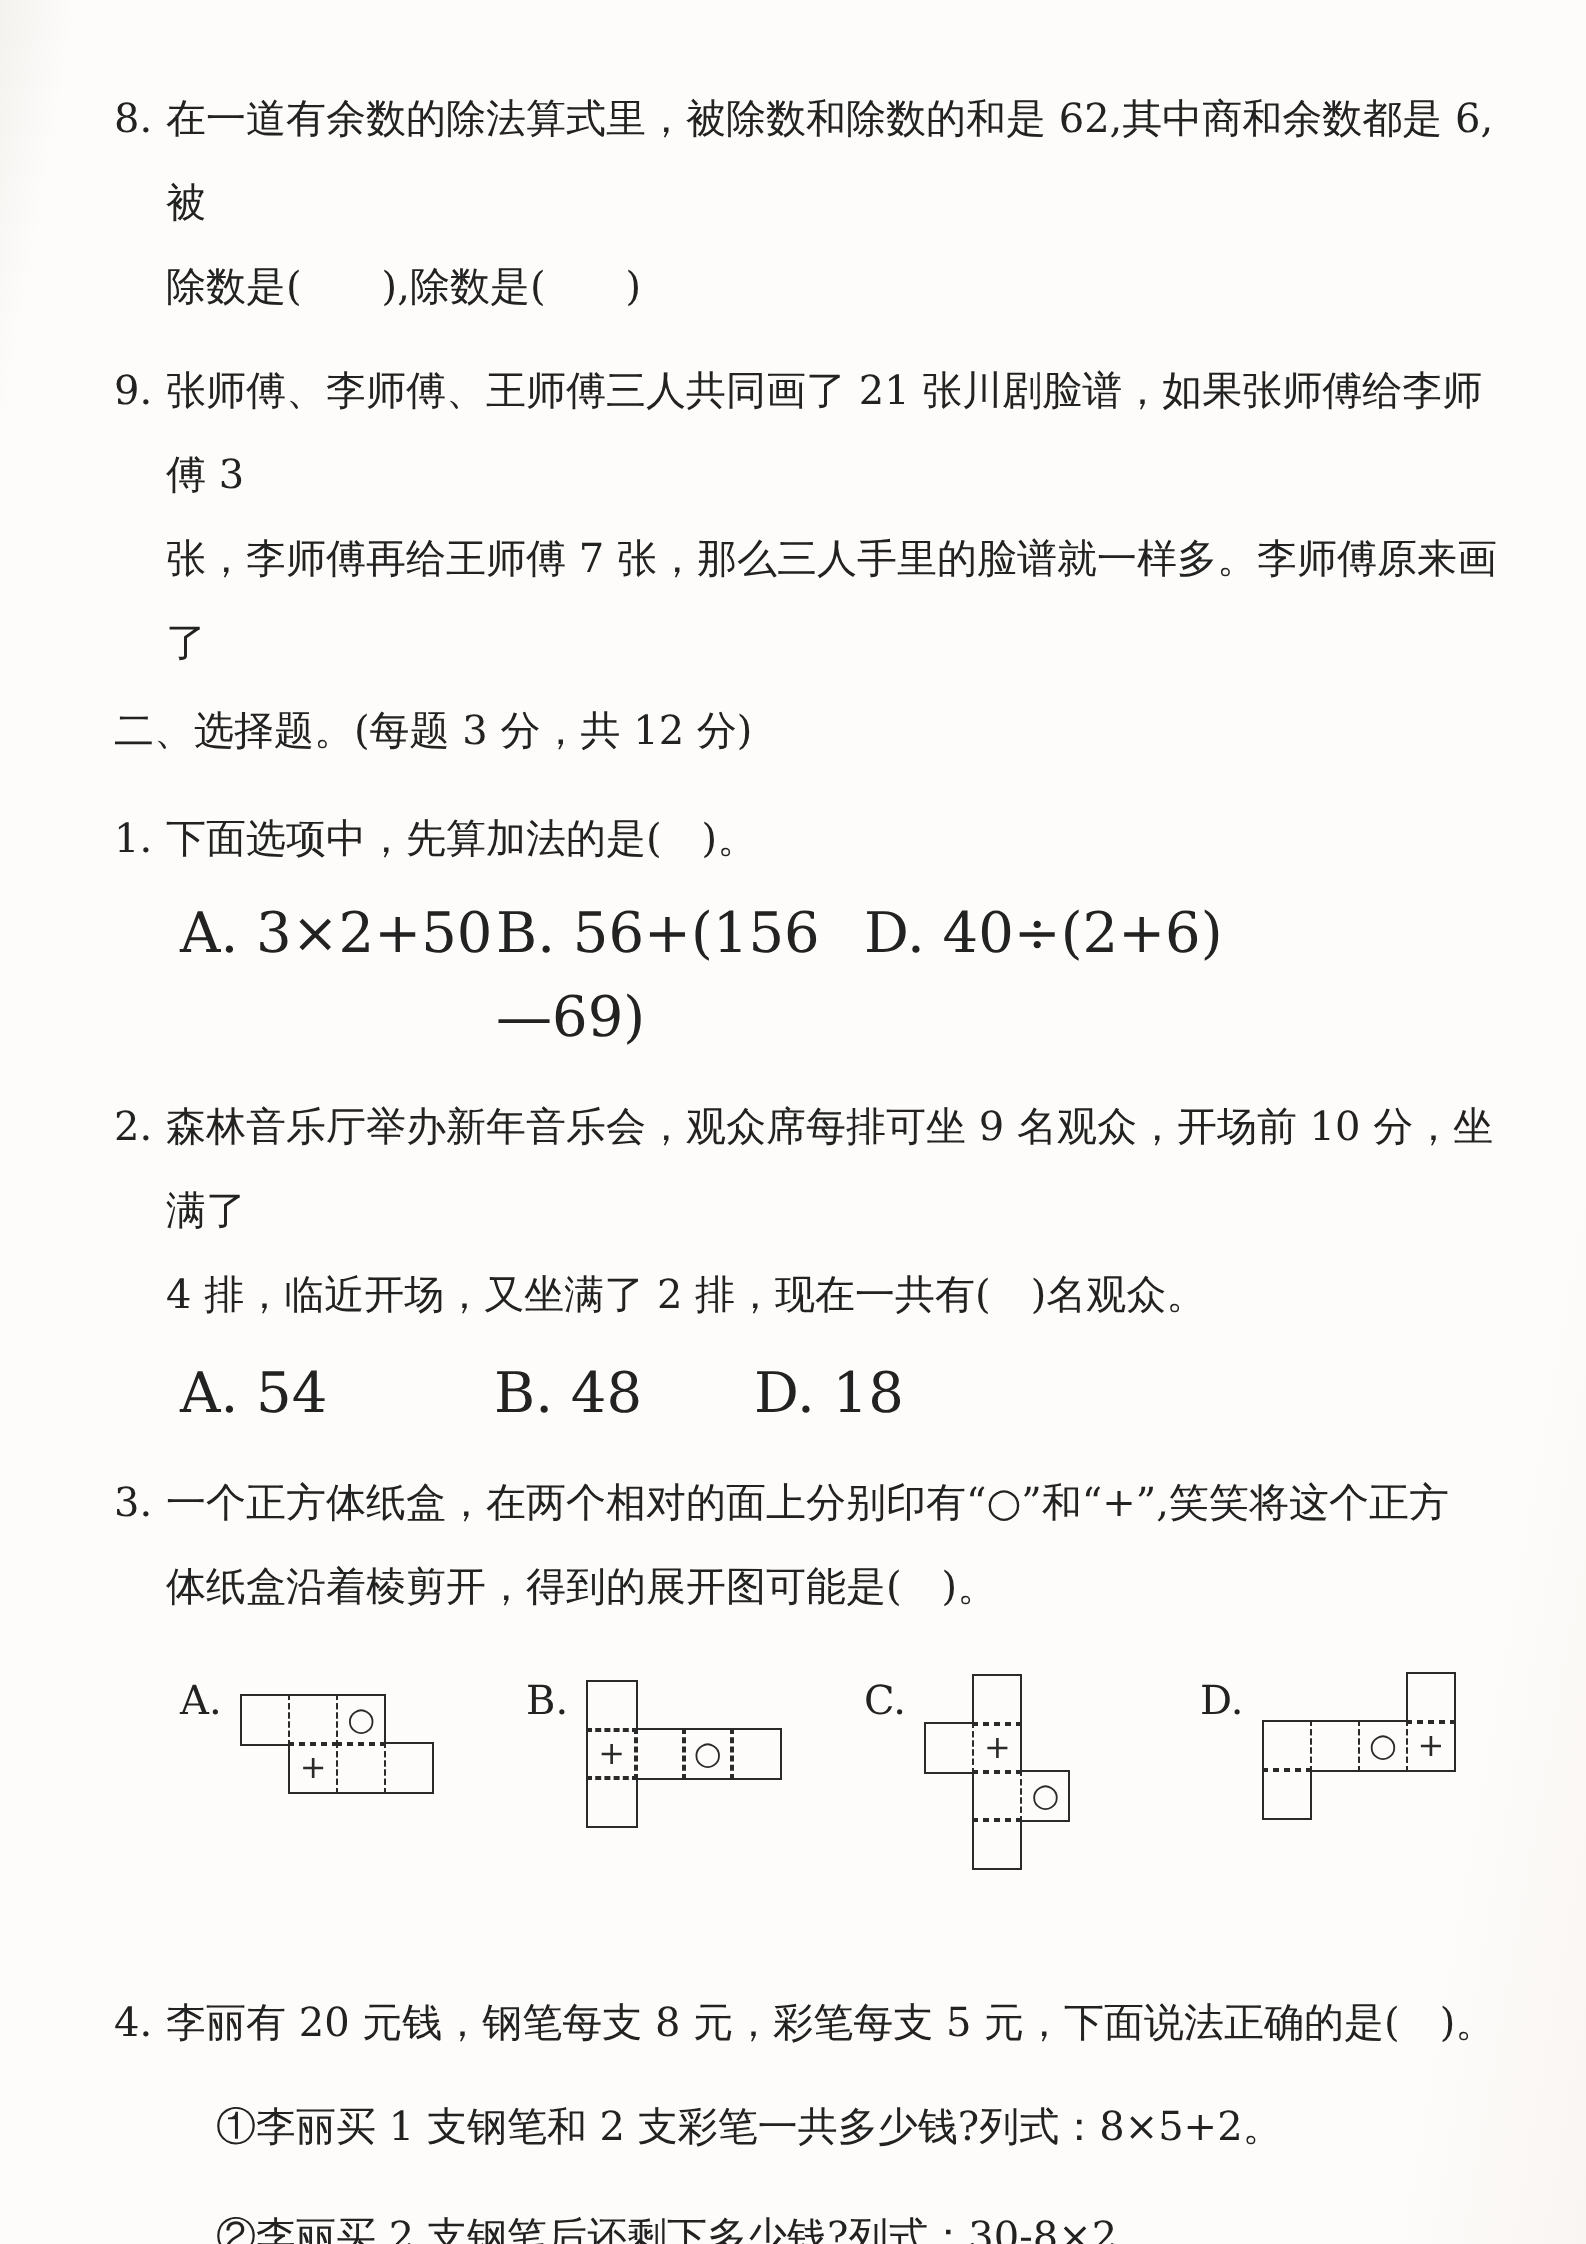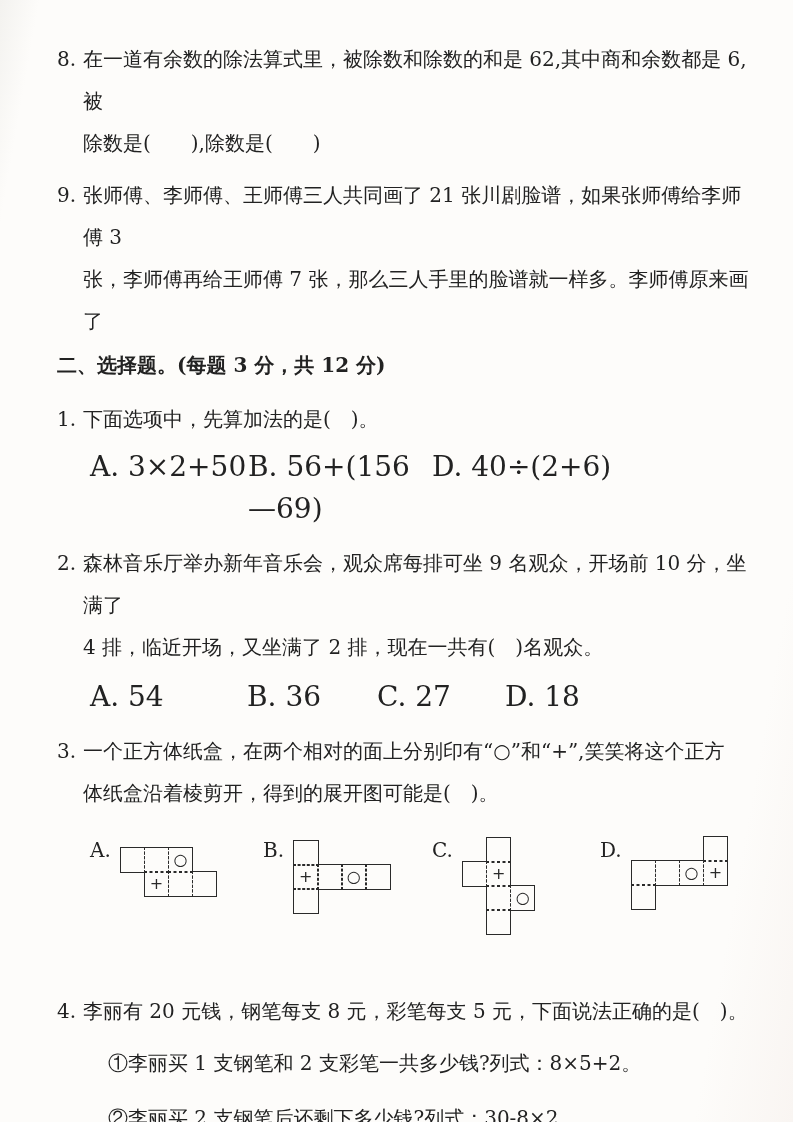--- a/index.html
+++ b/index.html
@@ -12,21 +12,21 @@
   .page{
     position:relative;
     width:793px;height:1122px;
     box-sizing:border-box;
     padding:38px 38px 0 57px;
     background:linear-gradient(100deg,#f3f2ef 0%,#fdfcfa 4%,#fdfcfa 90%,#f9f5f2 100%);
   }
   .question{position:relative;padding-left:26px;font-size:20px;line-height:42px}
   .q-num{position:absolute;left:0;top:0}
   .q-line{white-space:pre-wrap}
-  .section-title{font-size:20px;line-height:42px;font-weight:bold;margin-top:2px}
+  .section-title{font-size:20px;line-height:42px;font-weight:normal;margin-top:2px}
   .options-row{display:flex;font-size:28px;line-height:42px;margin-left:33px}
   .q1-options .opt-a{width:158px}
   .q1-options .opt-b{width:184px}
   .q1-options .opt-c{width:134px}
   .q2-options .opt-a{width:157px}
   .q2-options .opt-b{width:130px}
   .q2-options .opt-c{width:128px}
   .q1-options{margin-top:6px}
   .q2-options{margin-top:8px}
   .m10{margin-top:10px}
@@ -75,22 +75,21 @@
     <span class="opt-d">D. 40÷(2+6)</span>
   </div>
 
   <div class="question m12">
     <span class="q-num">2.</span>
     <div class="q-line">森林音乐厅举办新年音乐会，观众席每排可坐 9 名观众，开场前 10 分，坐满了</div>
     <div class="q-line">4 排，临近开场，又坐满了 2 排，现在一共有(　)名观众。</div>
   </div>
   <div class="options-row q2-options">
     <span class="opt-a">A. 54</span>
-    <span class="opt-b">B. 36</span>
-    <span class="opt-c">C. 27</span>
+    <span class="opt-b">B. 48</span>
     <span class="opt-d">D. 18</span>
   </div>
 
   <div class="question m12">
     <span class="q-num">3.</span>
     <div class="q-line">一个正方体纸盒，在两个相对的面上分别印有“○”和“+”,笑笑将这个正方</div>
     <div class="q-line">体纸盒沿着棱剪开，得到的展开图可能是(　)。</div>
   </div>
 
   <div class="nets-row">

